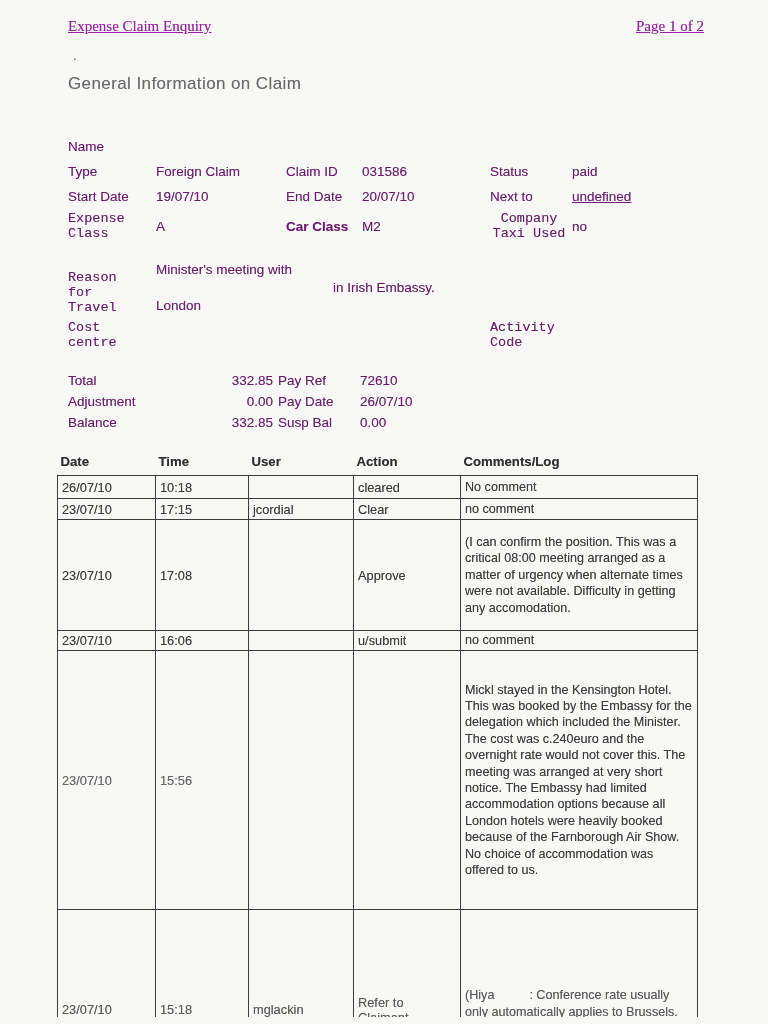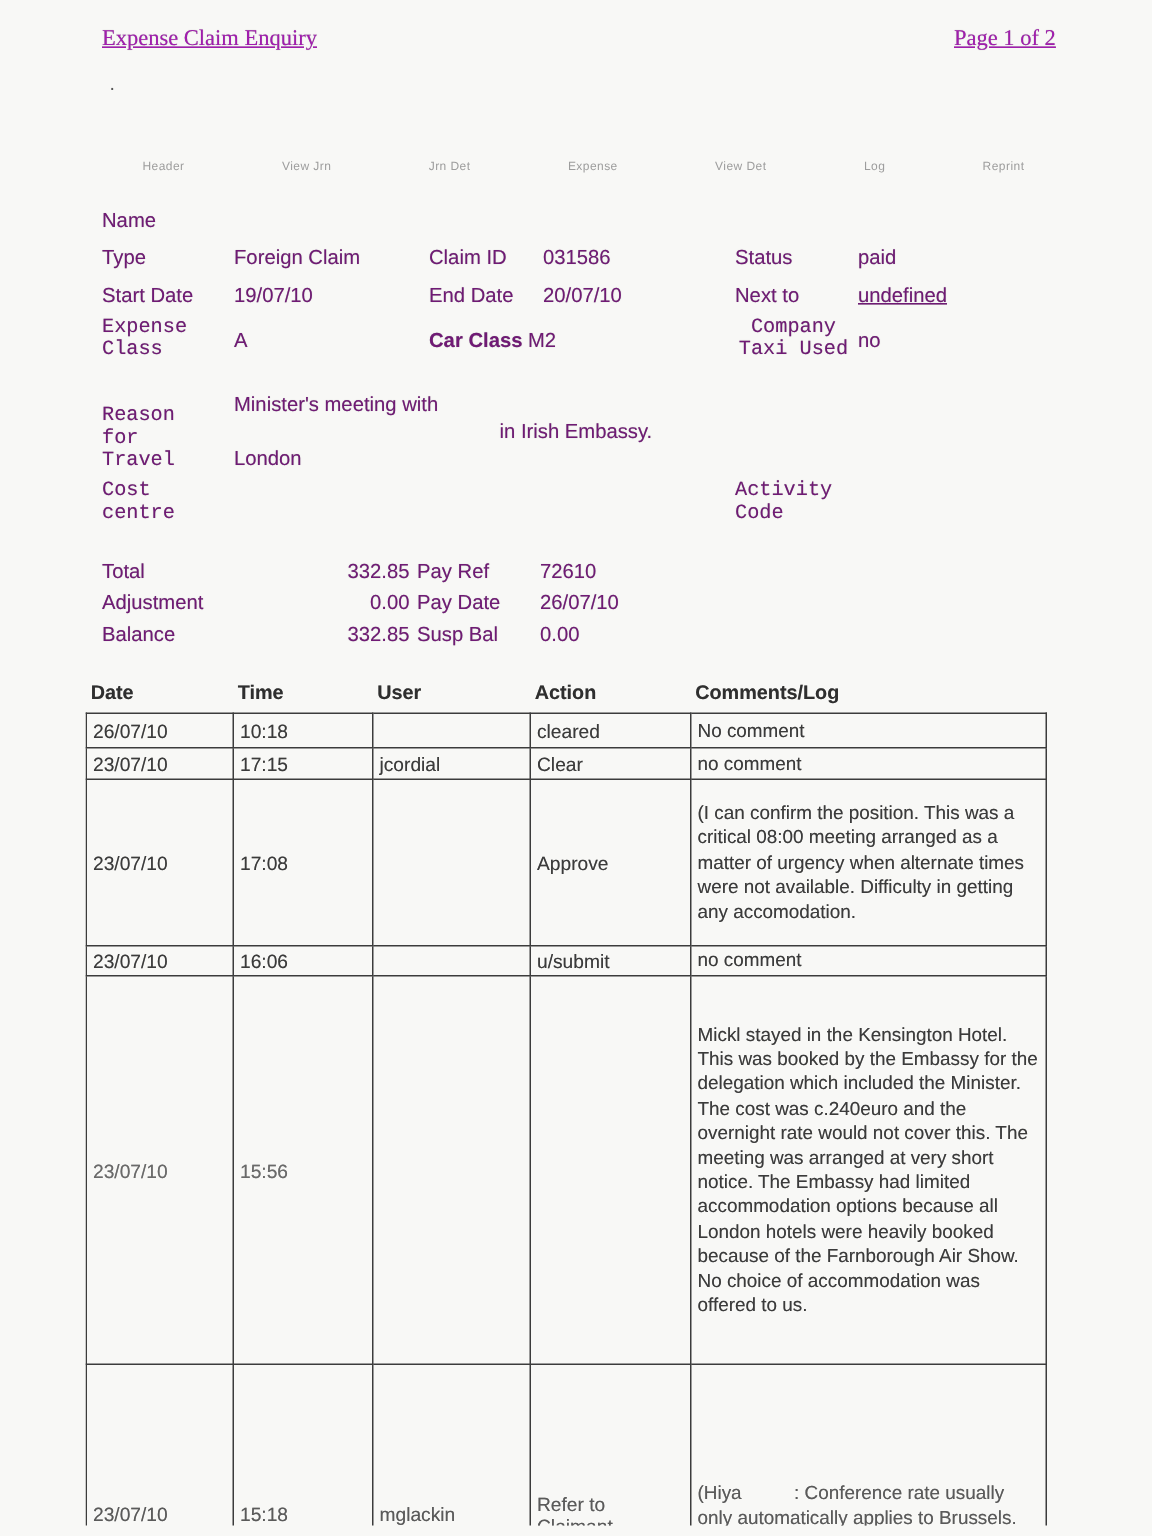--- a/index.html
+++ b/index.html
@@ -70,30 +70,22 @@
 </style>
 </head>
 <body>
 
 <div class="page">
 
   <div class="abs print-hdr" style="left:68px;top:18px;">Expense Claim Enquiry</div>
   <div class="abs print-hdr" style="left:636px;top:18px;">Page 1 of 2</div>
   <div class="abs typed-dot" style="left:73px;top:48px;">.</div>
 
+  <div class="abs section-title" style="left:68px;top:74px;">General Information on Claim</div>
 
-  <div class="abs tabs">
-    <span>Header</span>
-    <span>View Jrn</span>
-    <span>Jrn Det</span>
-    <span>Expense</span>
-    <span>View Det</span>
-    <span>Log</span>
-    <span>Reprint</span>
-  </div>
 
   <div class="abs flabel" style="left:68px;top:139px;">Name</div>
   <div class="abs fvalue" style="left:156px;top:139px;"></div>
 
   <div class="abs flabel" style="left:68px;top:164px;">Type</div>
   <div class="abs fvalue" style="left:156px;top:164px;">Foreign Claim</div>
   <div class="abs flabel" style="left:286px;top:164px;">Claim ID</div>
   <div class="abs fvalue" style="left:362px;top:164px;">031586</div>
   <div class="abs flabel" style="left:490px;top:164px;">Status</div>
   <div class="abs fvalue" style="left:572px;top:164px;">paid</div>
@@ -101,21 +93,21 @@
   <div class="abs flabel" style="left:68px;top:189px;">Start Date</div>
   <div class="abs fvalue" style="left:156px;top:189px;">19/07/10</div>
   <div class="abs flabel" style="left:286px;top:189px;">End Date</div>
   <div class="abs fvalue" style="left:362px;top:189px;">20/07/10</div>
   <div class="abs flabel" style="left:490px;top:189px;">Next to</div>
   <div class="abs fvalue" style="left:572px;top:189px;text-decoration:underline;">undefined</div>
 
   <div class="abs flabel wrap2" style="left:68px;top:211px;width:72px;">Expense Class</div>
   <div class="abs fvalue" style="left:156px;top:219px;">A</div>
   <div class="abs flabel" style="left:286px;top:219px;font-weight:bold;">Car Class</div>
-  <div class="abs fvalue" style="left:352px;top:219px;text-align:right;">M2</div>
+  <div class="abs fvalue" style="left:362px;top:219px;text-align:right;">M2</div>
   <div class="abs flabel wrap2" style="left:490px;top:211px;width:78px;text-align:center;">Company Taxi Used</div>
   <div class="abs fvalue" style="left:572px;top:219px;">no</div>
 
   <div class="abs flabel wrap2" style="left:68px;top:270px;width:78px;">Reason for Travel</div>
   <div class="abs fvalue" style="left:156px;top:262px;">Minister's meeting with</div>
   <div class="abs fvalue" style="left:333px;top:280px;">in Irish Embassy.</div>
   <div class="abs fvalue" style="left:156px;top:298px;">London</div>
 
   <div class="abs flabel wrap2" style="left:68px;top:320px;width:60px;">Cost centre</div>
   <div class="abs fvalue" style="left:156px;top:320px;"></div>

